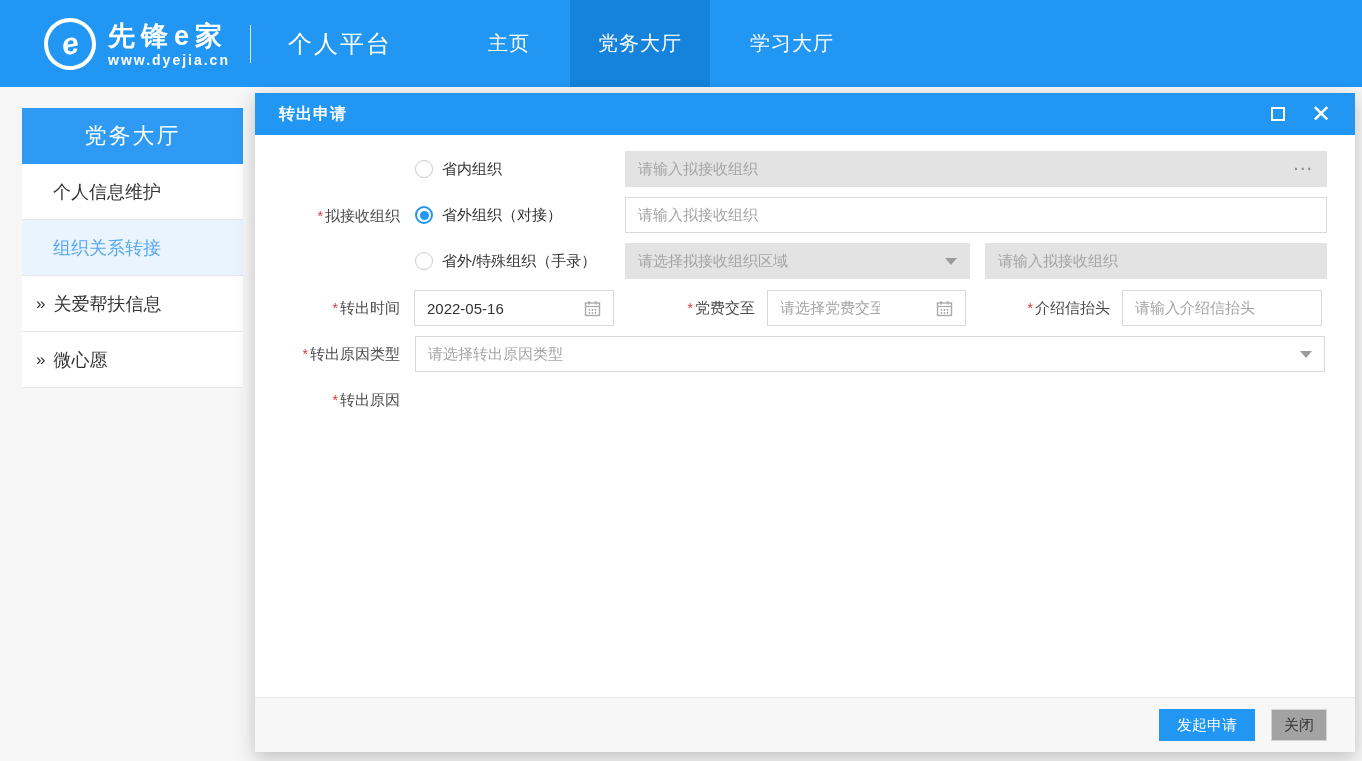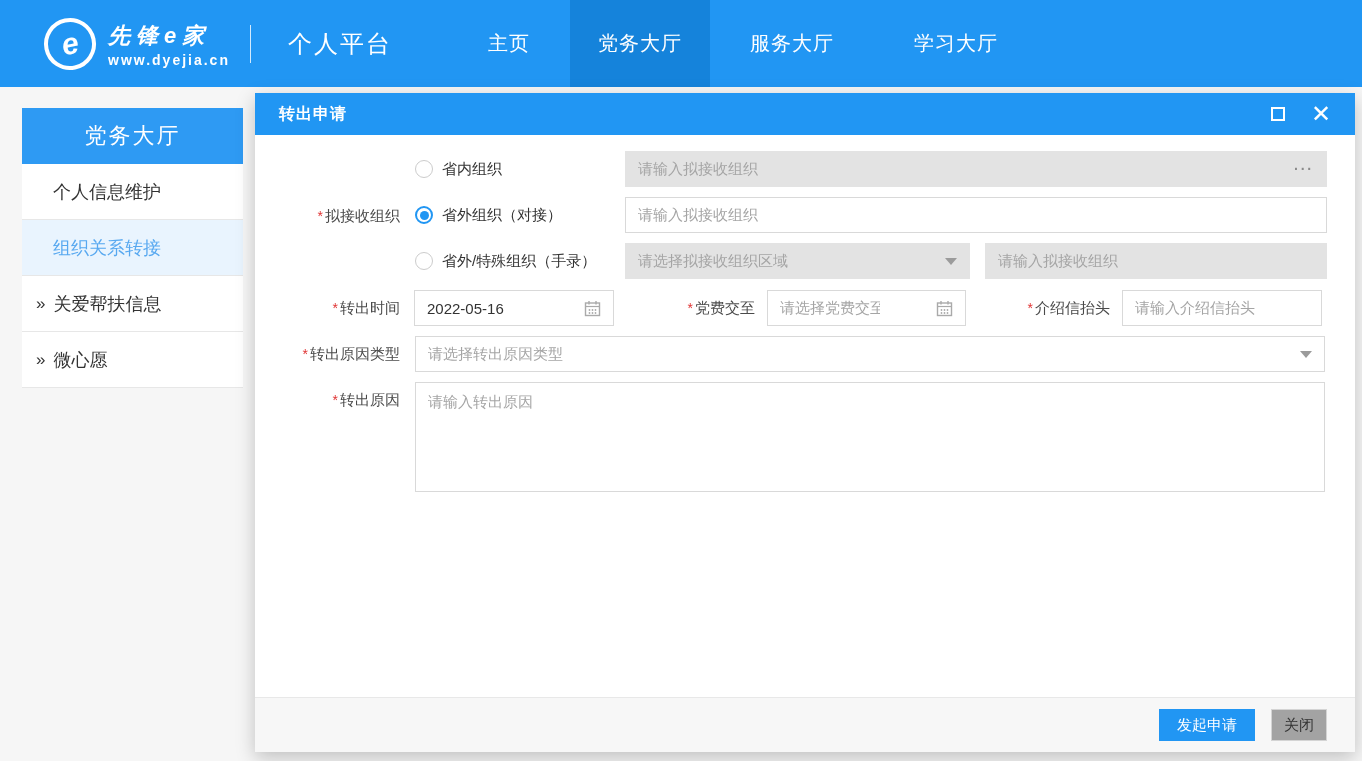--- a/index.html
+++ b/index.html
@@ -18,21 +18,21 @@
     background:#2196f3; display:flex; align-items:center;
   }
   .logo-wrap { display:flex; align-items:center; margin-left:44px; }
   .logo-circle {
     width:52px; height:52px; border-radius:50%;
     border:4px solid #fff; display:flex; align-items:center; justify-content:center;
     color:#fff; font-size:30px; font-style:italic; font-weight:bold;
     transform:rotate(-12deg);
   }
   .logo-text { margin-left:12px; color:#fff; }
-  .logo-title { font-size:22px; font-weight:bold; font-style:italic; letter-spacing:6px; line-height:32px; }
+  .logo-title { font-size:27px; font-weight:bold; letter-spacing:6px; line-height:32px; }
   .logo-url { font-size:14px; font-weight:bold; letter-spacing:2px; }
   .header-divider { width:1px; height:38px; background:rgba(255,255,255,.8); margin:0 0 0 20px; }
   .platform-label { color:#fff; font-size:24px; margin-left:37px; letter-spacing:2px; }
   .top-nav { display:flex; align-items:stretch; height:87px; margin-left:56px; }
   .nav-item {
     color:#fff; font-size:20px; display:flex; align-items:center; justify-content:center;
     padding:0 40px; cursor:pointer; letter-spacing:1px;
   }
   .nav-item.active { background:#1583db; padding:0 28px; }
 
@@ -125,21 +125,20 @@
     <div class="logo-text">
       <div class="logo-title">先锋e家</div>
       <div class="logo-url">www.dyejia.cn</div>
     </div>
   </div>
   <div class="header-divider"></div>
   <div class="platform-label">个人平台</div>
   <div class="top-nav">
     <div class="nav-item">主页</div>
     <div class="nav-item active">党务大厅</div>
-    <div class="nav-item">服务大厅</div>
     <div class="nav-item">学习大厅</div>
   </div>
 </div>
 
 <div class="sidebar">
   <div class="sidebar-header">党务大厅</div>
   <div class="sidebar-item">
     <span>个人信息维护</span>
   </div>
   <div class="sidebar-item selected">
@@ -249,23 +248,20 @@
       <span class="req">*</span><span>转出原因类型</span>
     </div>
     <div class="field" style="left:160px;top:201px;width:910px;">
       <span class="placeholder">请选择转出原因类型</span>
       <span class="caret"></span>
     </div>
 
     <div class="form-label" style="left:0;width:145px;top:247px;">
       <span class="req">*</span><span>转出原因</span>
     </div>
-    <div class="textarea-field" style="left:160px;top:247px;width:910px;height:110px;">
-      <span class="placeholder">请输入转出原因</span>
-    </div>
 
   </div>
 
   <div class="modal-footer">
     <div class="btn btn-primary">发起申请</div>
     <div class="btn btn-plain">关闭</div>
   </div>
 </div>
 
 </body></html>

